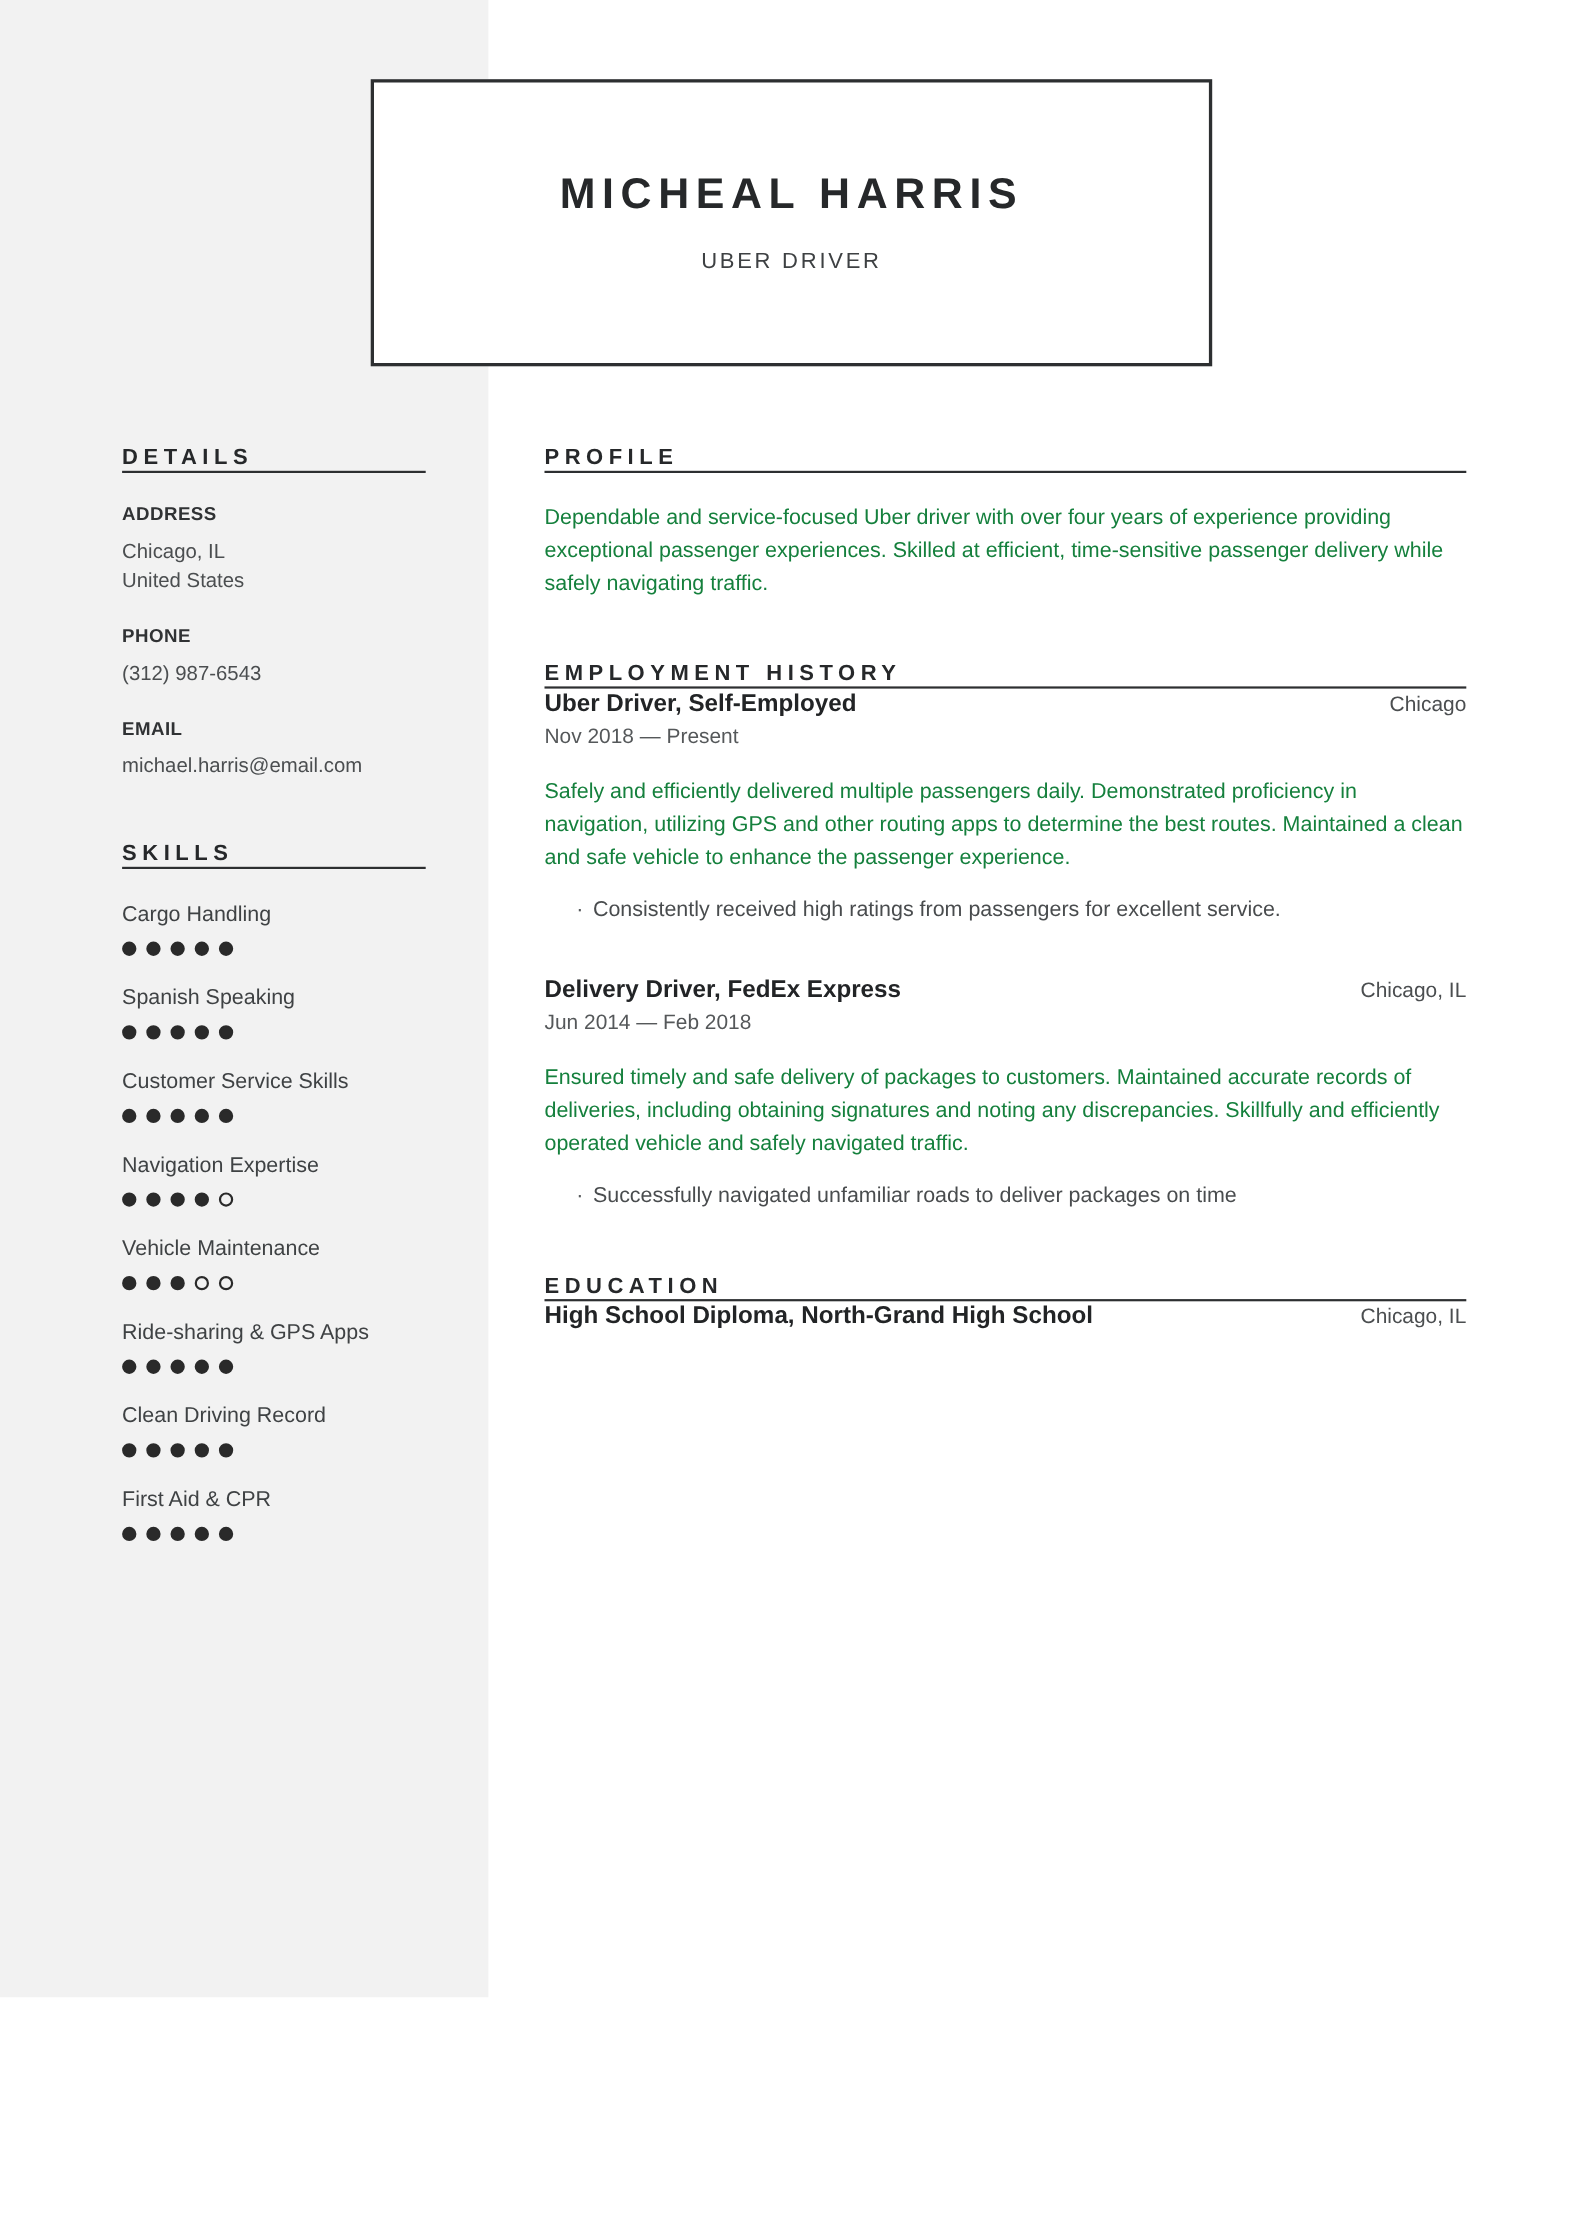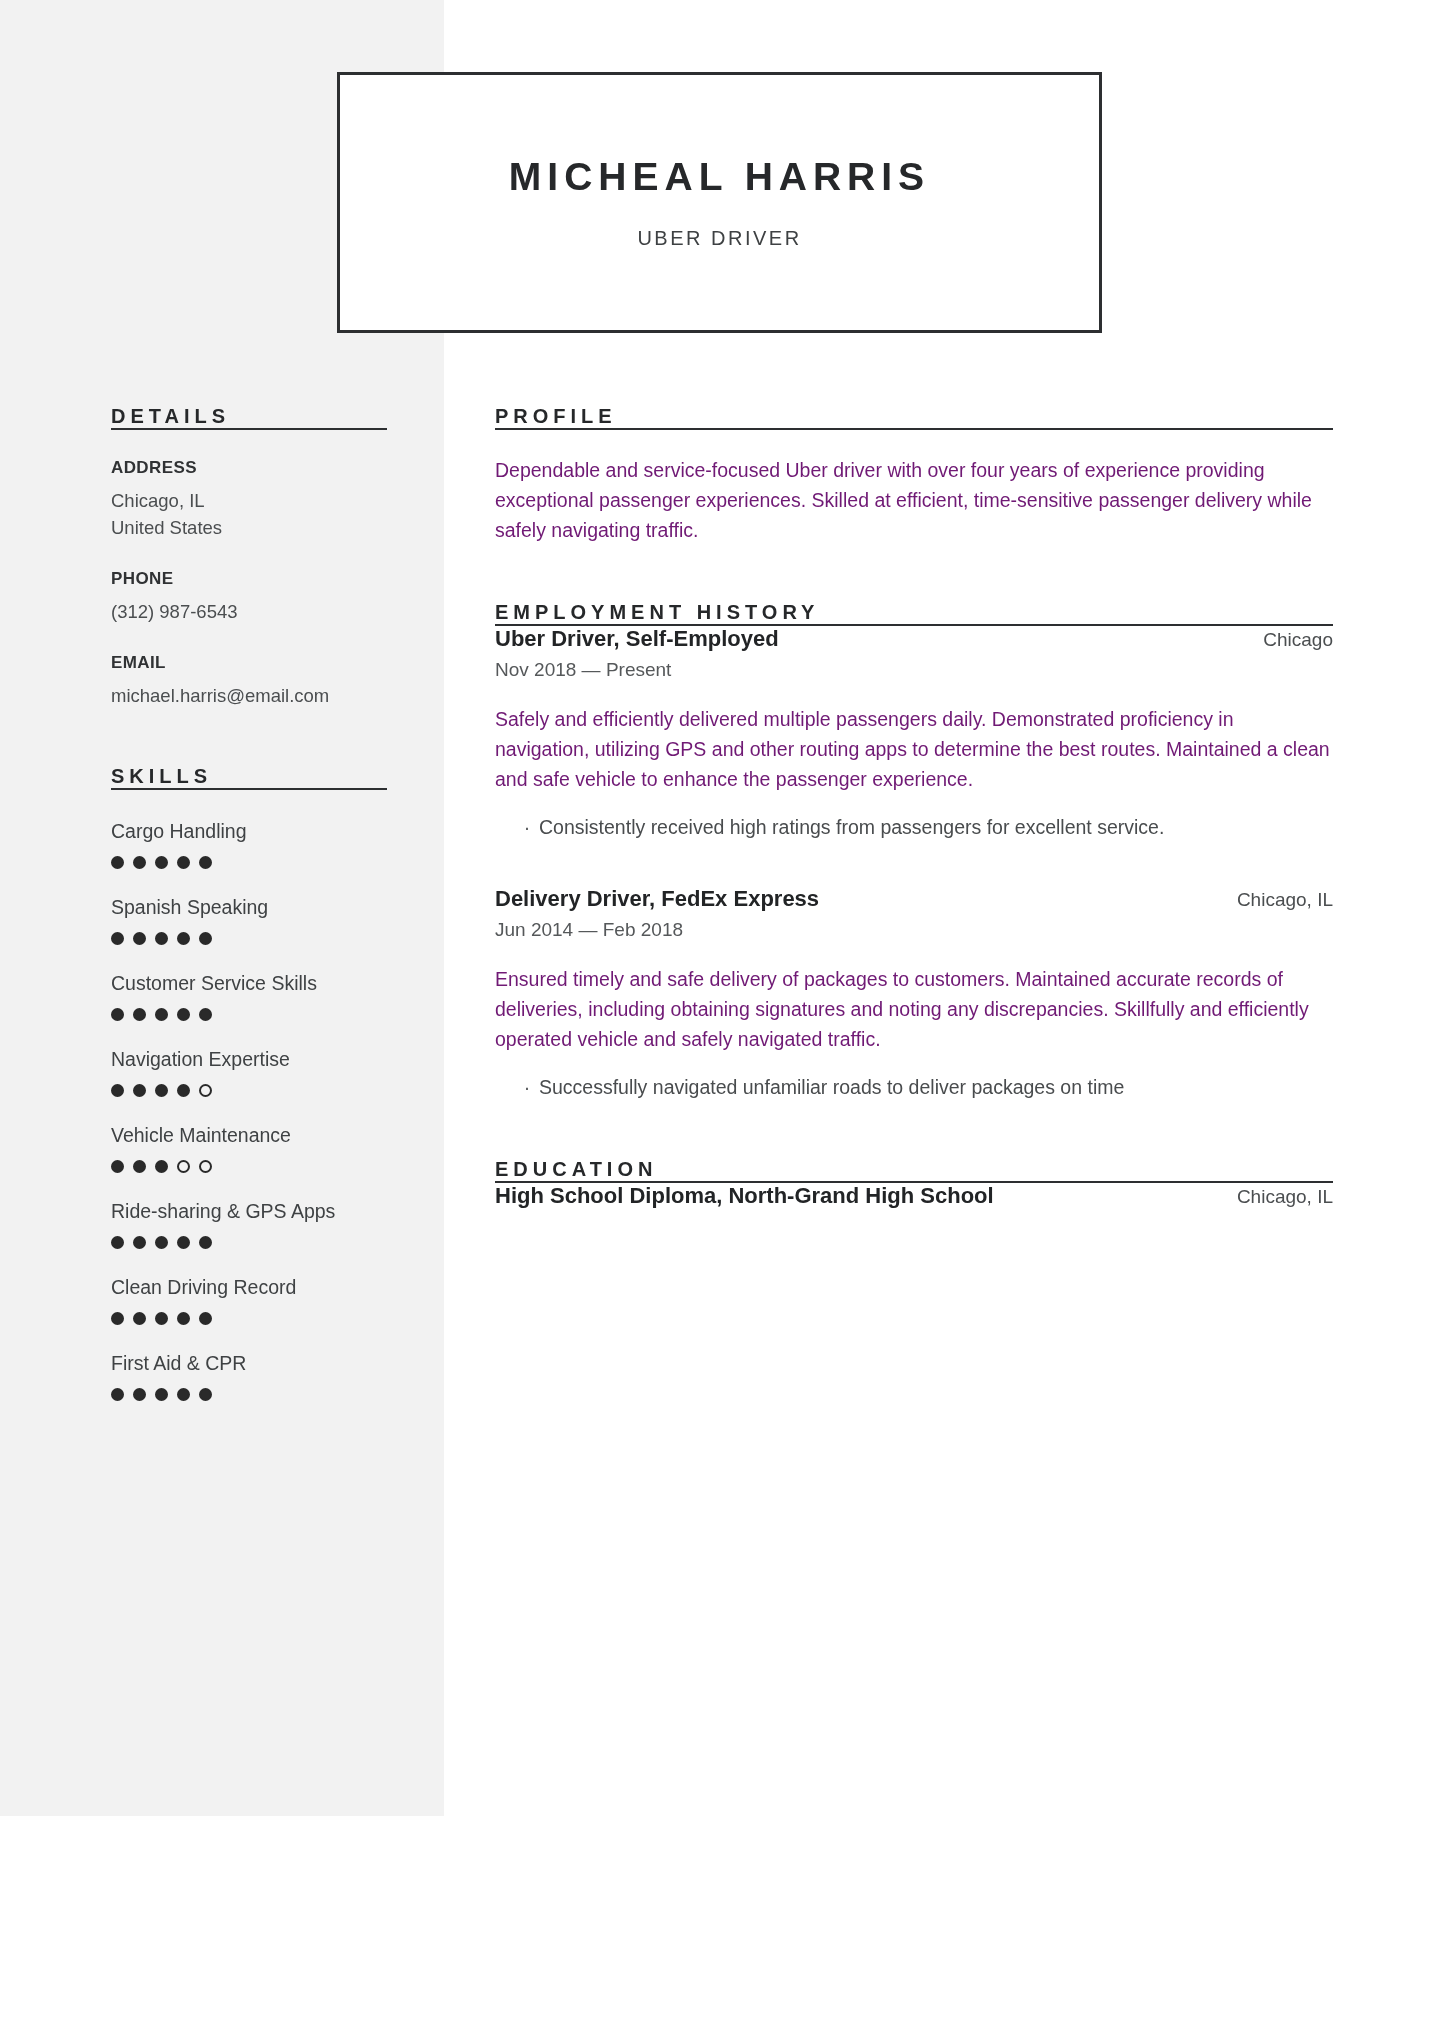--- a/index.html
+++ b/index.html
@@ -95,21 +95,21 @@
   .main {
     position: absolute;
     left: 495px; top: 405px;
     width: 838px;
   }
   .main-section { margin-top: 56px; }
   .main-section:first-child { margin-top: 0; }
   .body-text {
     font-size: 19.5px;
     line-height: 30px;
-    color: #701a75;
+    color: #15803d;
     margin-top: 25px;
   }
   .entry { }
   .entry + .entry { margin-top: 44px; }
   .entry-header {
     display: flex;
     justify-content: space-between;
     align-items: baseline;
   }
   .entry-title {

